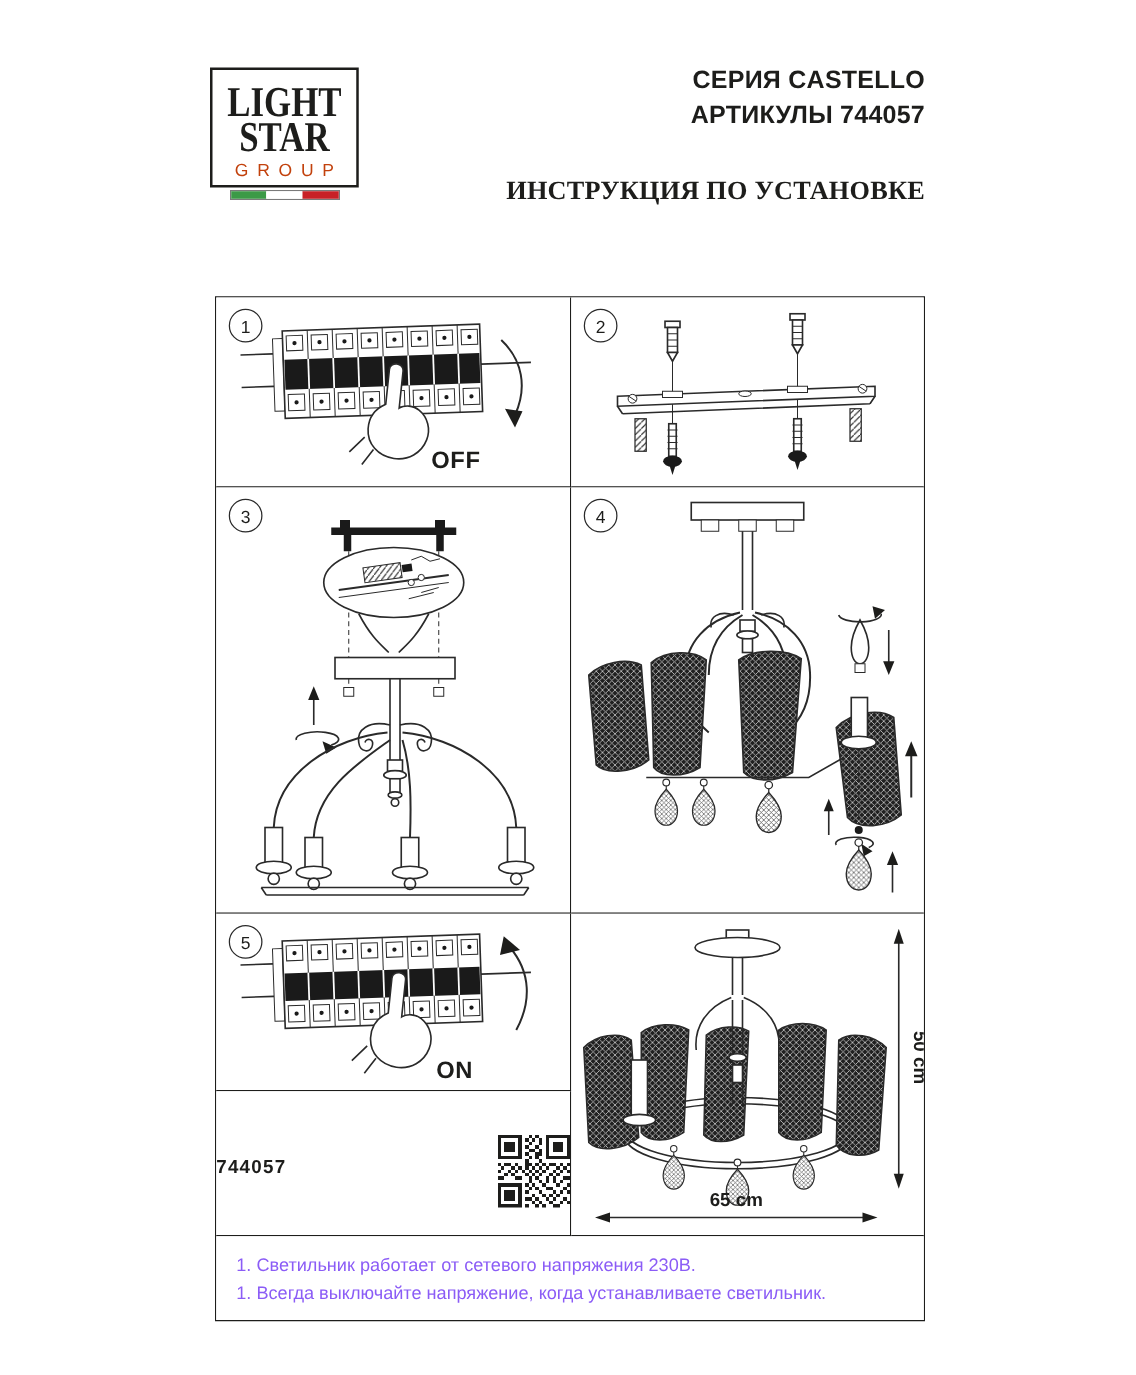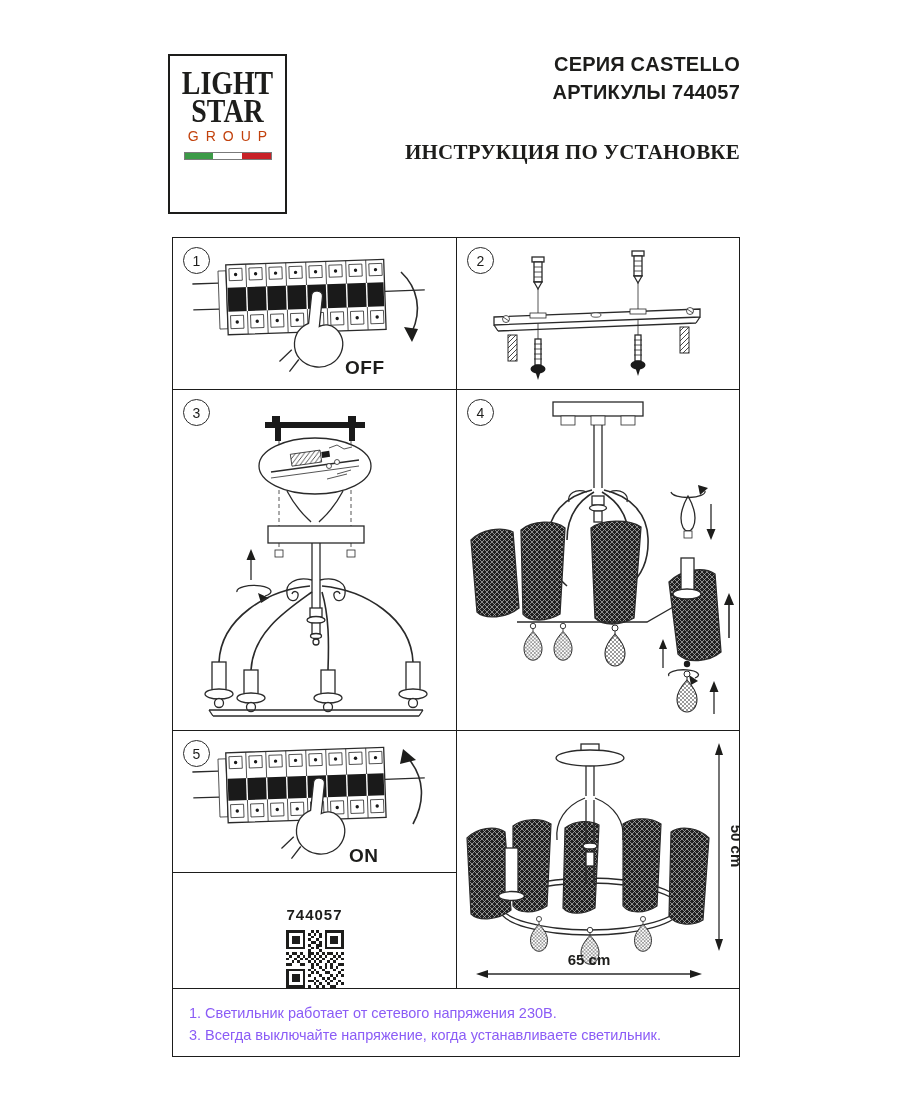--- a/index.html
+++ b/index.html
@@ -1,21 +1,21 @@
 <!DOCTYPE html>
 <html><head>
 <meta charset="utf-8">
 <style>
   * { margin:0; padding:0; box-sizing:border-box; }
   html,body { background:#e8e8e8; }
   .page { position:relative; width:909px; height:1100px; background:#ffffff;
           font-family:"Liberation Sans",sans-serif; color:#1d1d1b; overflow:hidden; }
 
   
-  .logo-box { position:absolute; left:168px; top:54px; width:119px; height:160px;
+  .logo-box { position:absolute; left:168px; top:54px; width:119px; height:96px;
               border:2px solid #1d1d1b; background:#fff; padding-top:13px; }
   .logo-word { font-family:"Liberation Serif",serif; font-weight:bold; font-size:34px;
                line-height:28px; text-align:center; transform:scaleX(0.82); transform-origin:50% 50%; }
   .logo-group { font-size:14px; letter-spacing:7px; text-indent:7px; color:#c2410c;
                 text-align:center; margin-top:3px; }
   .logo-flag { width:88px; height:8px; margin:8px auto 0; display:flex; border:1px solid #7a7a7a; }
   .logo-flag span { flex:1; }
 
   .title-block { position:absolute; right:169px; top:50px; text-align:right; }
   .title-line { font-size:20px; font-weight:bold; line-height:28px; letter-spacing:0.2px; }
@@ -30,21 +30,21 @@
   .cell { position:relative; background:#fff; display:flex; align-items:center; justify-content:center; }
   .br { border-right:1.6px solid #1d1d1b; }
   .bb { border-bottom:1.6px solid #1d1d1b; }
   .c-dim { grid-column:2; grid-row:3 / 5; }
   .c-notes { grid-column:1 / 3; grid-row:5; display:block; padding:14px 18px 0 16px; }
 
   .stepnum { position:absolute; left:10px; top:9px; width:27px; height:27px;
              border:1.5px solid #2a2a2a; border-radius:50%; display:flex; align-items:center;
              justify-content:center; font-size:14px; color:#1d1d1b; background:#fff; z-index:2; }
 
-  .c-qr { flex-direction:column; justify-content:flex-end; padding-top:13px; }
+  .c-qr { flex-direction:row; justify-content:space-between; padding-top:13px; }
   .qr-label { font-size:15px; font-weight:bold; letter-spacing:1px; margin-bottom:7px; }
 
   .note-line { font-size:14.5px; line-height:21.5px; color:#8b5cf6; }
 
   
   svg { display:block; }
   .ln { fill:none; stroke:#2a2a2a; stroke-width:1.3; }
   .ln2 { fill:none; stroke:#2a2a2a; stroke-width:1.6; }
   .fw { fill:#ffffff; stroke:#2a2a2a; stroke-width:1.3; }
   .fwt { fill:#ffffff; stroke:#2a2a2a; stroke-width:0.8; }
@@ -501,17 +501,17 @@
           <line class="ln" x1="26" y1="240" x2="238" y2="240"></line>
           <polygon class="ah" points="19,240 31,236 31,244"></polygon>
           <polygon class="ah" points="245,240 233,236 233,244"></polygon>
           <text class="dimtxt" x="132" y="231" text-anchor="middle">65 cm</text>
         </g>
       </svg>
     </div>
 
     <div class="cell c-notes">
       <div class="note-line">1. Светильник работает от сетевого напряжения 230В.</div>
-      <div class="note-line">3. Всегда выключайте напряжение, когда устанавливаете светильник.</div>
+      <div class="note-line">1. Всегда выключайте напряжение, когда устанавливаете светильник.</div>
     </div>
 
   </div>
 </div>
 
 </body></html>

